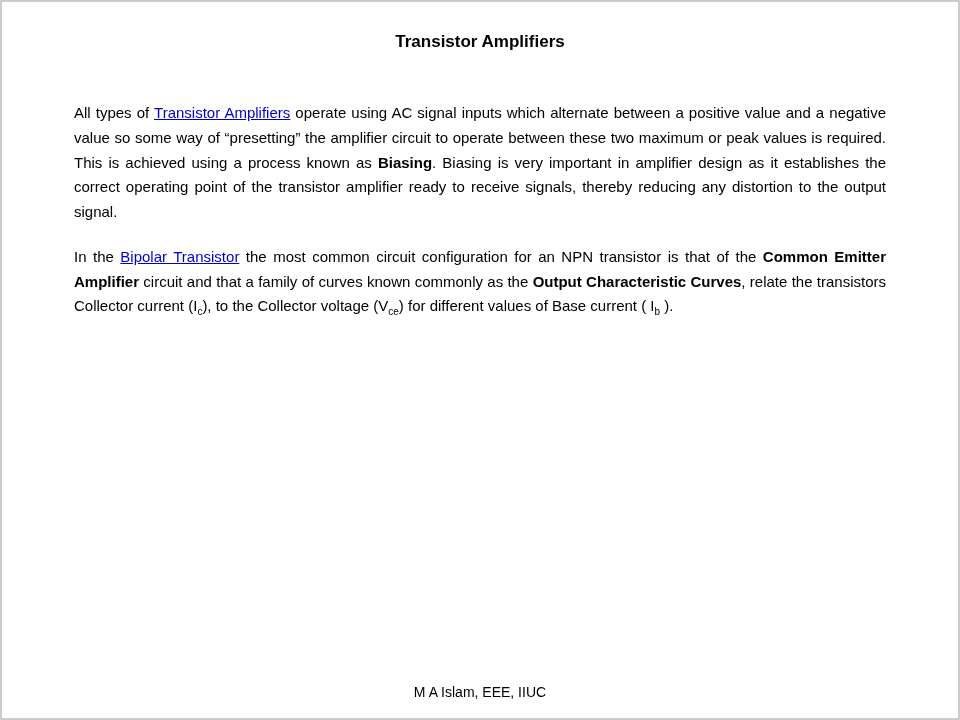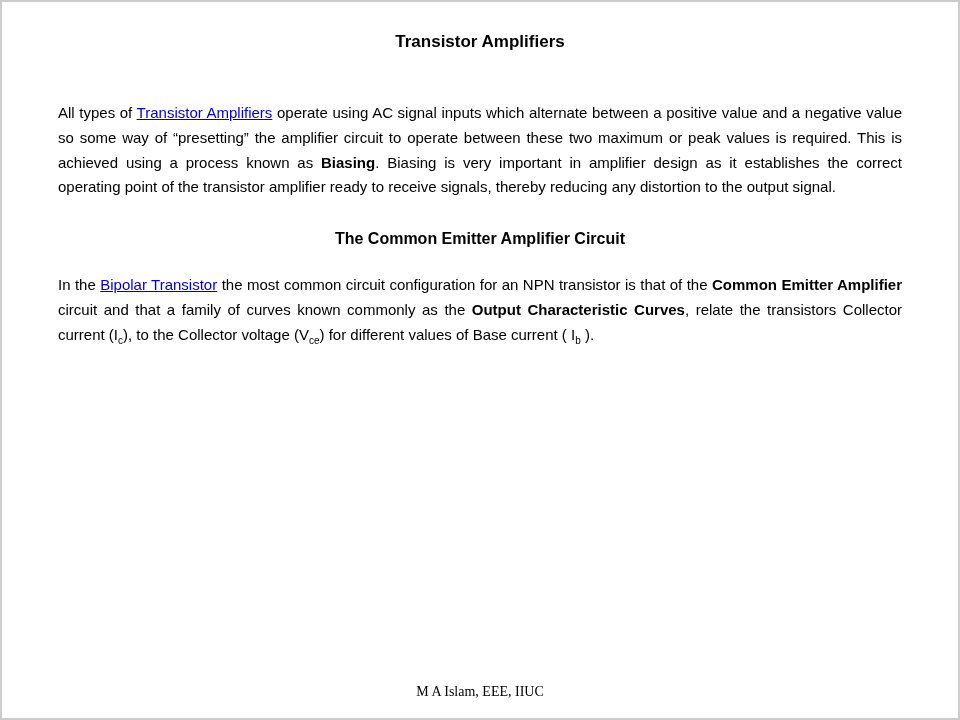--- a/index.html
+++ b/index.html
@@ -30,21 +30,21 @@
     .page-title {
       text-align: center;
       font-size: 17px;
       font-weight: bold;
       margin-top: 30px;
       margin-bottom: 20px;
       color: #000000;
     }
 
     .content-area {
-      padding: 0 56px;
+      padding: 0 72px;
       flex: 1;
     }
 
     .paragraph {
       font-size: 15px;
       line-height: 1.65;
       color: #000000;
       text-align: justify;
       margin-bottom: 20px;
     }
@@ -69,36 +69,34 @@
 
     sub {
       font-size: 10px;
     }
 
     .footer {
       text-align: center;
       font-size: 14px;
       color: #000000;
       padding-bottom: 18px;
-      font-family: Liberation Serif, serif;
     }
   </style>
 </head>
 <body>
 
 <div class="page-container">
   <h1 class="page-title">Transistor Amplifiers</h1>
 
   <div class="content-area">
 
     <p class="paragraph">
       <span>All types of </span><a class="link" href="#">Transistor Amplifiers</a><span> operate using AC signal inputs which alternate between a positive value and a negative value so some way of “presetting” the amplifier circuit to operate between these two maximum or peak values is required. This is achieved using a process known as </span><span class="bold">Biasing</span><span>. Biasing is very important in amplifier design as it establishes the correct operating point of the transistor amplifier ready to receive signals, thereby reducing any distortion to the output signal.</span>
     </p>
 
-    <h2 class="section-title">The Common Emitter Amplifier Circuit</h2>
 
     <p class="paragraph">
       <span>In the </span><a class="link" href="#">Bipolar Transistor</a><span> the most common circuit configuration for an NPN transistor is that of the </span><span class="bold">Common Emitter Amplifier</span><span> circuit and that a family of curves known commonly as the </span><span class="bold">Output Characteristic Curves</span><span>, relate the transistors Collector current (I<sub>c</sub>), to the Collector voltage (V<sub>ce</sub>) for different values of Base current ( I<sub>b</sub> ).</span>
     </p>
 
   </div>
 
   <div class="footer">M A Islam, EEE, IIUC</div>
 </div>
 

